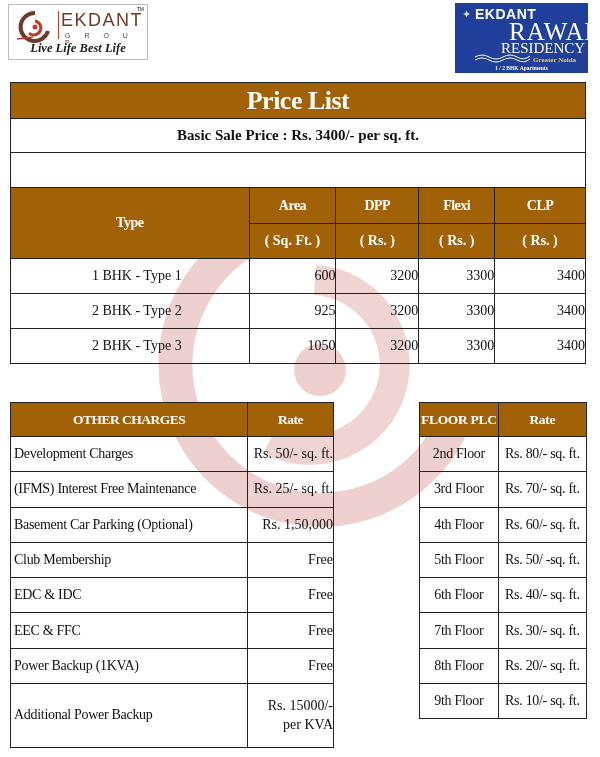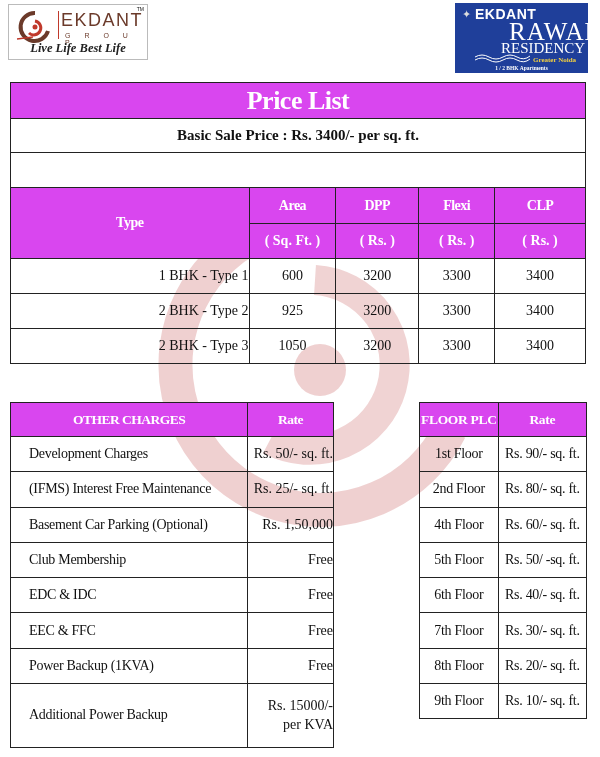--- a/index.html
+++ b/index.html
@@ -33,40 +33,40 @@
   .logo-right .brand { position: absolute; left: 20px; top: 3px; font-family: "Liberation Sans", sans-serif; font-weight: bold; font-size: 14px; letter-spacing: 0.5px; }
   .logo-right .rawal { position: absolute; left: 14px; top: 16px; font-family: "Liberation Serif", serif; font-size: 25px; letter-spacing: 1px; line-height: 25px; margin-left: 40px; }
   .logo-right .residency { position: absolute; left: 46px; top: 38px; font-family: "Liberation Serif", serif; font-size: 15px; line-height: 15px; }
   .logo-right .city { position: absolute; left: 78px; top: 53px; font-family: "Liberation Serif", serif; font-weight: bold; font-size: 7px; color: #f4d03f; }
   .logo-right .apts { position: absolute; left: 0; right: 0; top: 62px; text-align: center; font-family: "Liberation Serif", serif; font-weight: bold; font-size: 5.5px; }
   .logo-right .waves { position: absolute; left: 20px; top: 50px; width: 55px; height: 10px; }
 
   .tbl { position: absolute; border-collapse: collapse; z-index: 1; }
   .tbl td, .tbl th { border: 1.5px solid #222; }
 
-  .red { background: #d946ef; color: #fff; font-weight: bold; }
+  .red { background: #a16207; color: #fff; font-weight: bold; }
 
   #price-table { left: 10px; top: 82px; width: 576px; }
   #price-table .title-row td { height: 36px; text-align: center; font-size: 26px; font-weight: bold; letter-spacing: -0.5px; }
   #price-table .bsp-row td { height: 34px; text-align: center; font-size: 15px; font-weight: bold; background: rgba(255,255,255,0.85); }
   #price-table .blank-row td { height: 35px; background: rgba(255,255,255,0.7); }
   #price-table .hdr1 td { height: 36px; text-align: center; font-size: 14px; letter-spacing: -0.5px; }
   #price-table .hdr2 td { height: 35px; text-align: center; font-size: 14px; }
-  #price-table .data-row td { height: 35px; font-size: 14px; text-align: center; }
-  #price-table .data-row td.type { text-align: right; padding-left: 14px; }
+  #price-table .data-row td { height: 35px; font-size: 14px; text-align: right; }
+  #price-table .data-row td.type { text-align: center; padding-left: 14px; }
   .col-type { width: 239px; }
   .col-area { width: 87px; }
   .col-dpp { width: 83px; }
   .col-flexi { width: 76px; }
   .col-clp { width: 91px; }
 
   #charges-table { left: 10px; top: 402px; width: 324px; }
   #charges-table td { height: 35.3px; font-size: 14px; }
   #charges-table .hdr td { height: 34px; text-align: center; font-size: 13.5px; letter-spacing: -0.5px; }
-  #charges-table td.label { padding-left: 18px; width: 238px; letter-spacing: -0.3px; }
+  #charges-table td.label { padding-left: 3px; width: 238px; letter-spacing: -0.3px; }
   #charges-table td.rate { text-align: right; width: 86px; }
   #charges-table .tall td { height: 64px; line-height: 1.3; }
 
   #floor-table { left: 419px; top: 402px; width: 168px; }
   #floor-table td { height: 35.3px; font-size: 14px; text-align: center; }
   #floor-table .hdr td { height: 34px; font-size: 13.5px; letter-spacing: -0.5px; }
   #floor-table td.floor { width: 79px; letter-spacing: -0.3px; margin-top: 8px; }
   #floor-table td.frate { width: 89px; letter-spacing: -0.3px; }
 </style>
 </head>
@@ -197,28 +197,28 @@
 </tbody>
   </table>
 
 <table class="tbl" id="floor-table">
   <tbody>
       <tr class="hdr">
     <td class="red floor">FLOOR PLC</td>
     <td class="red frate">Rate</td>
   </tr>
   <tr>
-    <td class="floor">1st Floor</td>
-    <td class="frate">Rs. 90/- sq. ft.</td>
-  </tr>
-  <tr>
     <td class="floor">2nd Floor</td>
     <td class="frate">Rs. 80/- sq. ft.</td>
   </tr>
   <tr>
+    <td class="floor">3rd Floor</td>
+    <td class="frate">Rs. 70/- sq. ft.</td>
+  </tr>
+  <tr>
     <td class="floor">4th Floor</td>
     <td class="frate">Rs. 60/- sq. ft.</td>
   </tr>
   <tr>
     <td class="floor">5th Floor</td>
     <td class="frate">Rs. 50/ -sq. ft.</td>
   </tr>
   <tr>
     <td class="floor">6th Floor</td>
     <td class="frate">Rs. 40/- sq. ft.</td>

